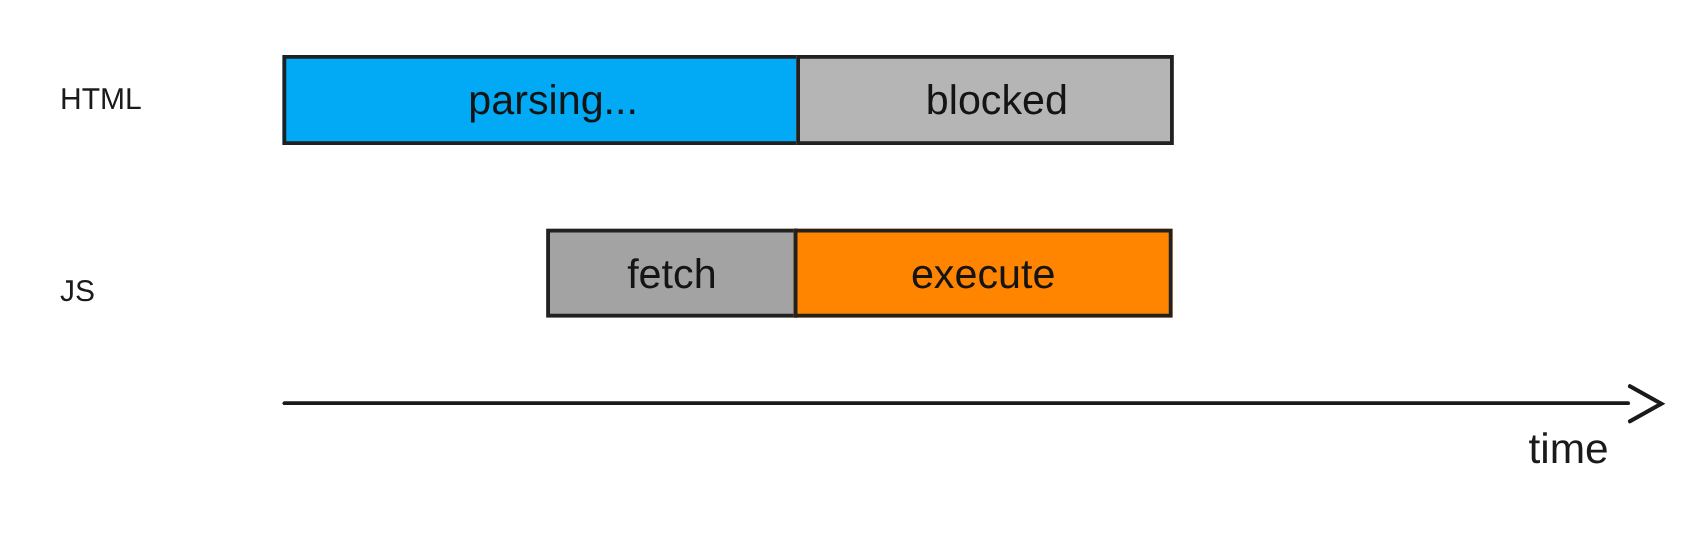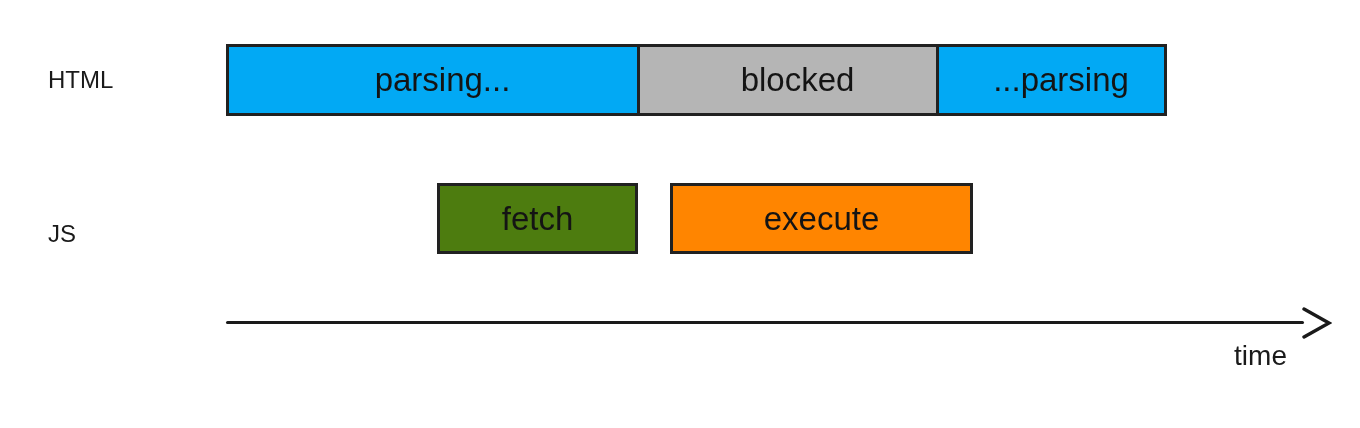--- a/index.html
+++ b/index.html
@@ -67,21 +67,21 @@
     stroke-width: 3.4;
     stroke-linecap: round;
     stroke-linejoin: miter;
   }
   .time-label {
     position: absolute;
     left: 1175px;
     top: 340px;
     width: 112px;
     text-align: right;
-    font-size: 28px;
+    font-size: 34px;
     color: #1a1a1a;
     white-space: nowrap;
   }
 </style>
 </head>
 <body>
 
 <div class="canvas">
 
   <div class="row-label label-html">HTML</div>
@@ -89,29 +89,26 @@
   <div class="row-label label-js">JS</div>
 
   <div class="segment row1" style="left: 226px; width: 414px; background: rgb(2, 169, 244);">
     <span class="seg-text">parsing...</span>
   </div>
 
   <div class="segment row1" style="left: 637px; width: 302px; background: rgb(181, 181, 181); justify-content: center;">
     <span class="seg-text">blocked</span>
   </div>
 
-  <div class="segment row1" style="left: 936px; width: 231px; background: rgb(2, 169, 244);">
-    <span class="seg-text">...parsing</span>
-  </div>
 
-  <div class="segment row2" style="left: 437px; width: 201px; background: #4d7c0f;">
+  <div class="segment row2" style="left: 437px; width: 201px; background: #a3a3a3;">
     <span class="seg-text">fetch</span>
   </div>
 
-  <div class="segment row2" style="left: 670px; width: 303px; background: rgb(255, 133, 0);">
+  <div class="segment row2" style="left: 635px; width: 303px; background: rgb(255, 133, 0);">
     <span class="seg-text">execute</span>
   </div>
 
   <div class="axis-line"></div>
 
   <svg class="axis-arrow" viewBox="0 0 30 34" aria-hidden="true">
     <path d="M2 3 L27 17 L2 31"></path>
   </svg>
 
   <div class="time-label">time</div>

